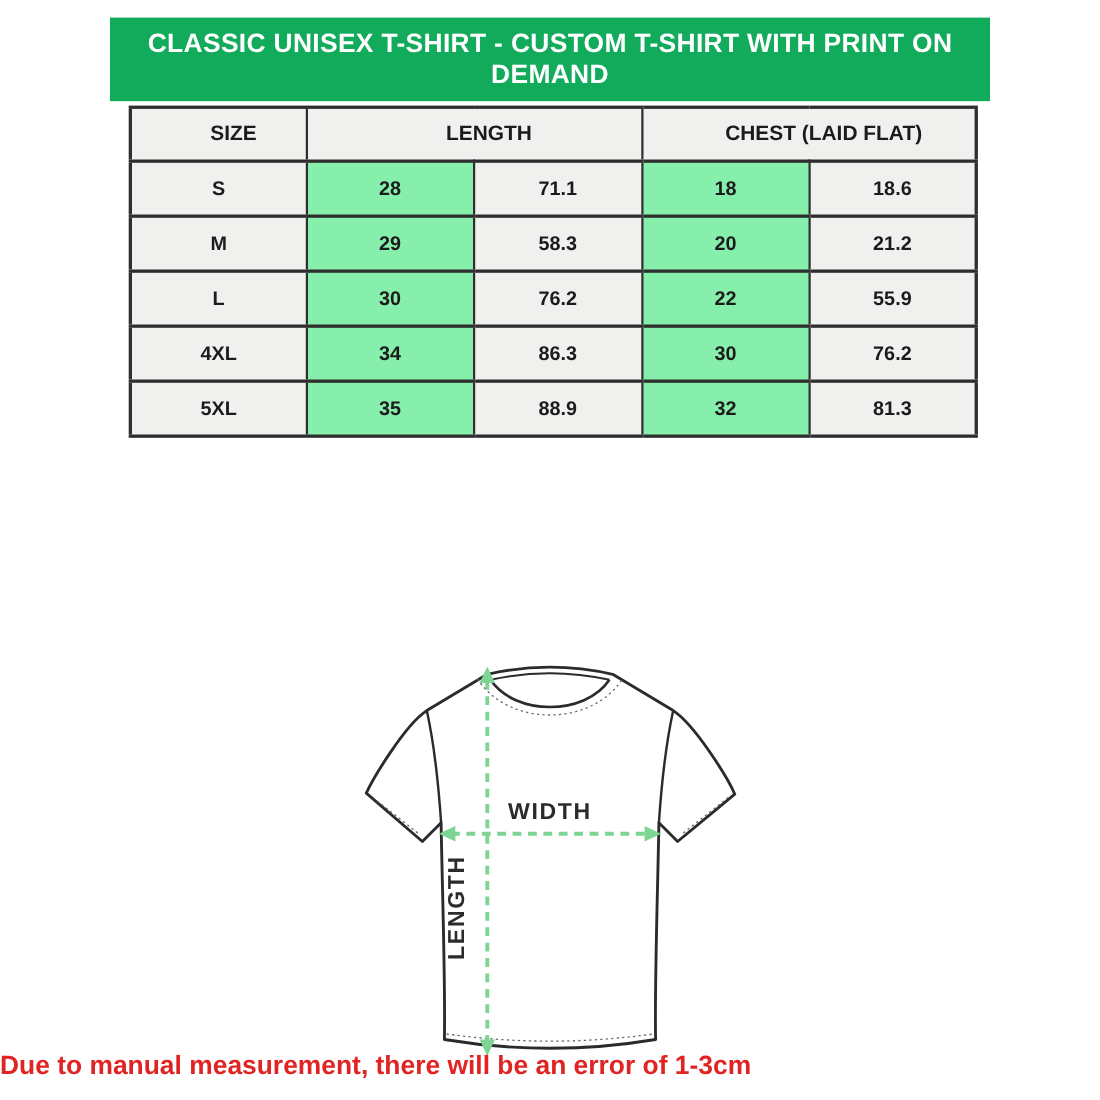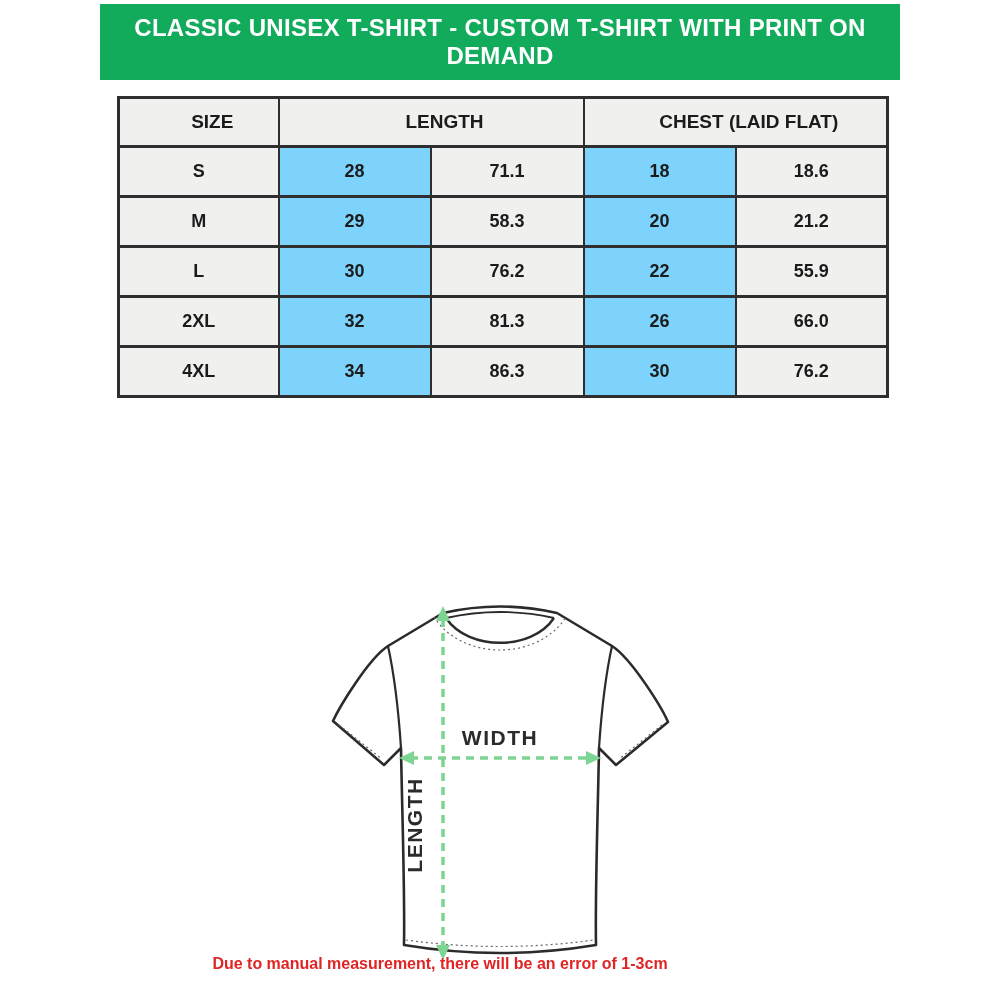--- a/index.html
+++ b/index.html
@@ -2,48 +2,48 @@
 <html><head>
 <meta charset="utf-8">
 <style>
   html,body{margin:0;padding:0;}
   body{
     width:1000px;height:1000px;position:relative;background:#ffffff;
     font-family:"Liberation Sans",sans-serif;overflow:hidden;
   }
   
   .banner{
-    position:absolute;left:100px;top:4px;width:800px;height:76px;
+    position:absolute;left:100px;top:16px;width:800px;height:76px;
     background:#12AB5C;color:#ffffff;
     display:flex;align-items:center;justify-content:center;
     font-weight:bold;font-size:24px;letter-spacing:0.3px;text-align:center;
   }
   
   .size-table{
     position:absolute;left:117px;top:96px;width:769px;
     border-collapse:collapse;table-layout:fixed;
     border:3px solid #2e2e2e;
   }
   .size-table th,.size-table td{
     border-left:2px solid #2e2e2e;border-right:2px solid #2e2e2e;
     border-top:3px solid #2e2e2e;border-bottom:3px solid #2e2e2e;
     text-align:center;vertical-align:middle;
-    font-weight:bold;color:#1b1b1b;background:#7dd3fc;
+    font-weight:bold;color:#1b1b1b;background:#86efac;
   }
   .size-table thead th{height:44px;font-size:19px;background:#f0f0ef;padding-left:28px;}
   .size-table tbody td{height:45px;font-size:18px;}
   .size-table .col-size{background:#f0f0ef;}
   .size-table .col-cm{background:#f0f0ef;}
   
   .tshirt-wrap{position:absolute;left:300px;top:545px;width:400px;height:400px;margin-top:48px;}
   .dim-label{font-family:"Liberation Sans",sans-serif;font-weight:bold;fill:#2b2b2b;}
   
   .footer-note{
-    position:absolute;left:0;top:955px;width:880px;text-align:center;
-    color:#E02424;font-weight:bold;font-size:16px;
+    position:absolute;left:0;top:955px;width:880px;text-align:left;
+    color:#E02424;font-weight:bold;font-size:24px;
   }
 </style>
 </head>
 <body>
 
 <div class="banner">
   <span>CLASSIC UNISEX T-SHIRT - CUSTOM T-SHIRT WITH PRINT ON DEMAND</span>
 </div>
 
 <table class="size-table">
@@ -77,32 +77,32 @@
         <td class="col-cm">21.2</td>
       </tr>
       <tr>
         <td class="col-size">L</td>
         <td>30</td>
         <td class="col-cm">76.2</td>
         <td>22</td>
         <td class="col-cm">55.9</td>
       </tr>
       <tr>
-        <td class="col-size">2XL</td>
-        <td>32</td>
-        <td class="col-cm">81.3</td>
-        <td>26</td>
-        <td class="col-cm">66.0</td>
-      </tr>
-      <tr>
         <td class="col-size">4XL</td>
         <td>34</td>
         <td class="col-cm">86.3</td>
         <td>30</td>
         <td class="col-cm">76.2</td>
+      </tr>
+      <tr>
+        <td class="col-size">5XL</td>
+        <td>35</td>
+        <td class="col-cm">88.9</td>
+        <td>32</td>
+        <td class="col-cm">81.3</td>
       </tr>
     </tbody>
 </table>
 
 <div class="tshirt-wrap">
   <svg width="400" height="400" viewBox="0 0 400 400">
 
     <path d="M143,20 Q200,7 257,20 L312,53 C332,66 362,115 368,129 L316,172 L299,155
          C298,215 295,300 296,352 Q200,368 104,352 C105,300 102,215 101,155
          L84,172 L33,128 C39,115 68,66 88,53 Z" fill="#ffffff" stroke="#2b2b2b" stroke-width="2.6" stroke-linejoin="round"></path>

